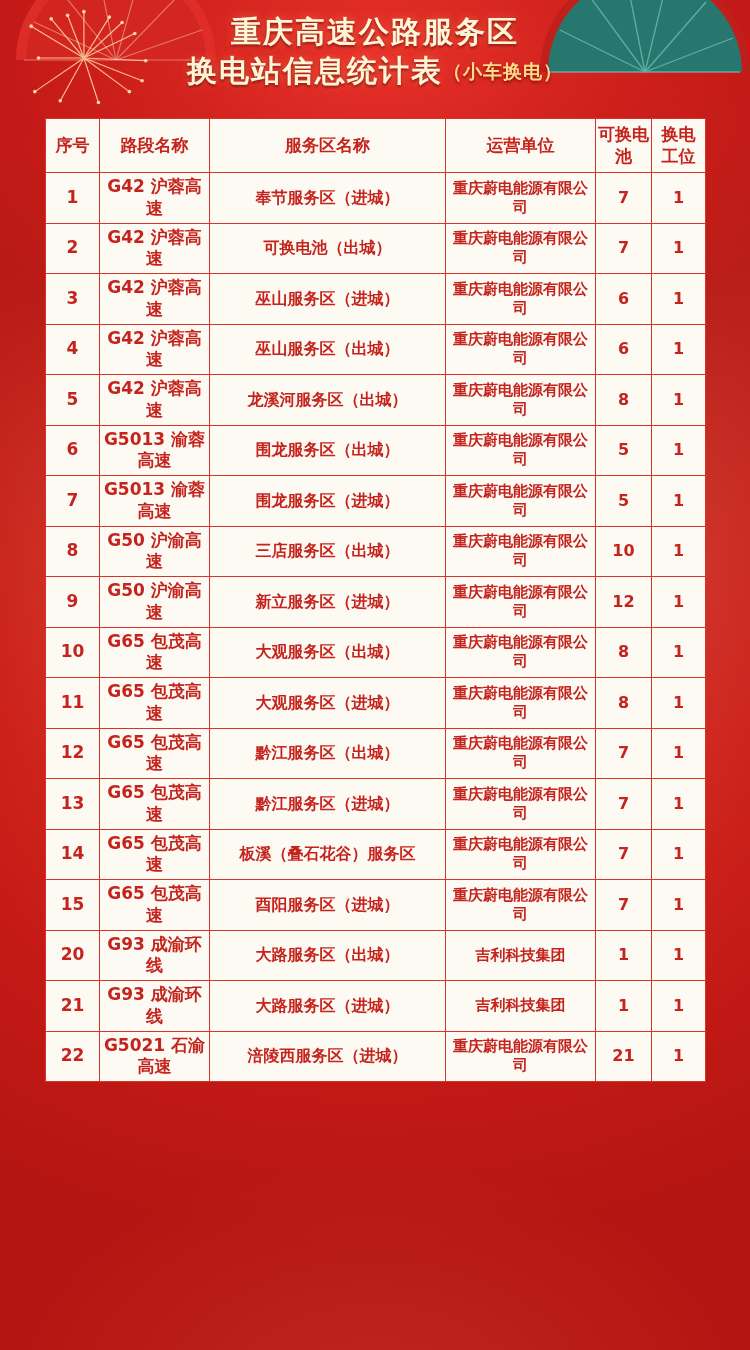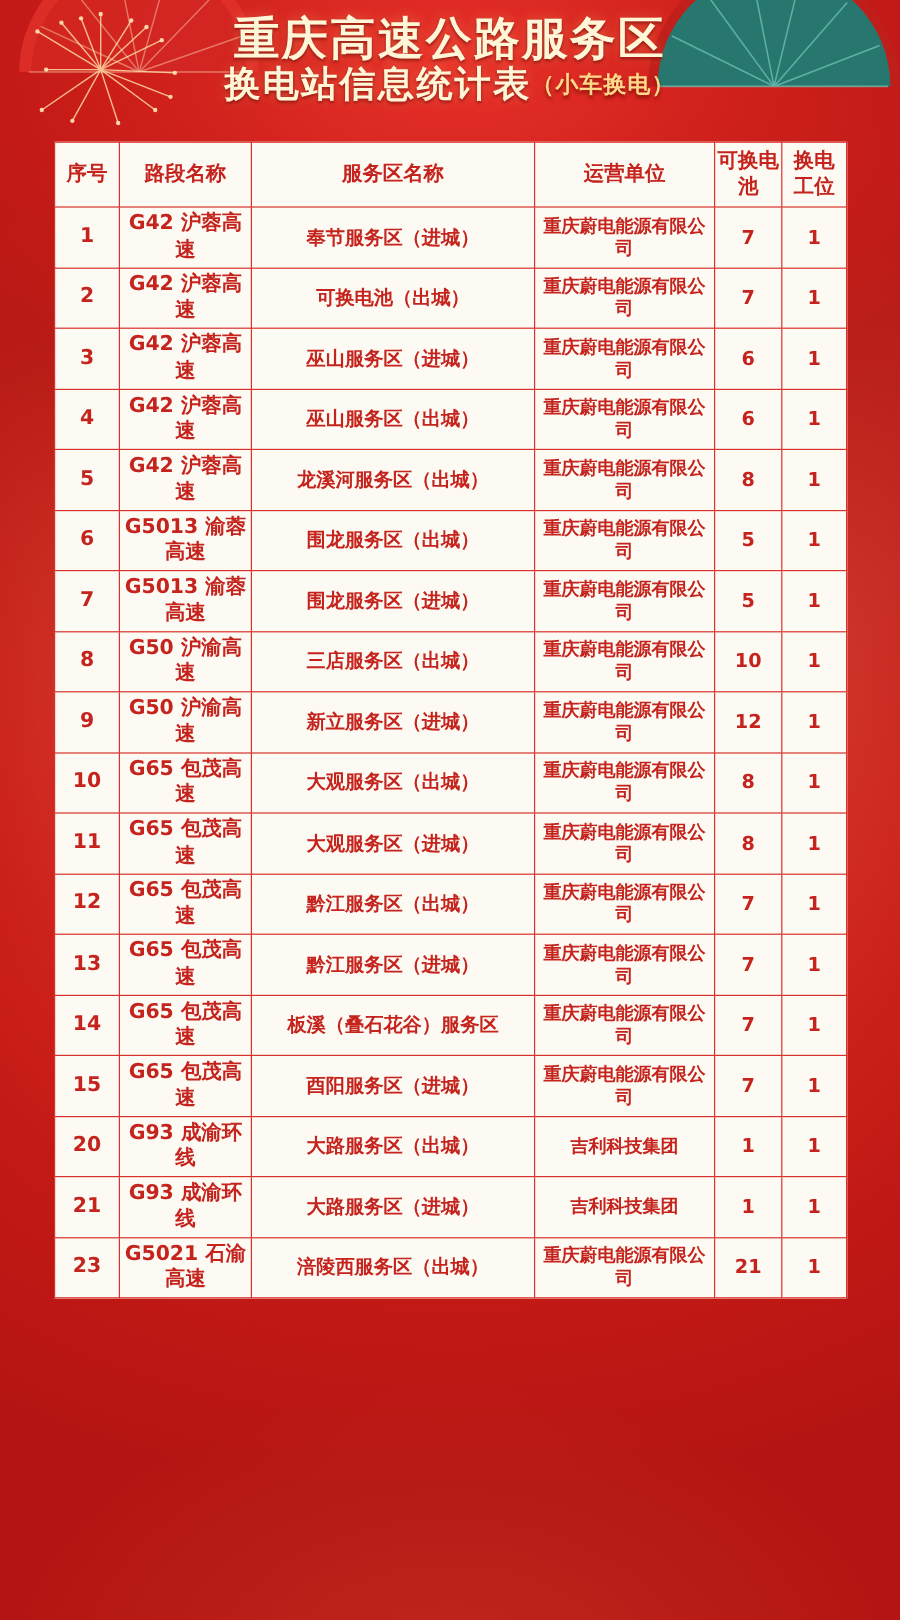--- a/index.html
+++ b/index.html
@@ -53,21 +53,21 @@
     width: 150px; height: 100px;
   }
 
   .title-wrap {
     position: absolute;
     left: 0; right: 0; top: 14px;
     text-align: center;
     z-index: 5;
   }
   .title-line1 {
-    font-size: 38px;
+    font-size: 30px;
     font-weight: bold;
     color: #fff6d8;
     letter-spacing: 2px;
     line-height: 36px;
     text-shadow: 0 2px 3px rgba(120,10,5,0.75), 0 0 10px rgba(255,200,120,0.35);
   }
   .title-line2 {
     margin-top: 3px;
     font-size: 30px;
     font-weight: bold;
@@ -380,22 +380,22 @@
         </tr>
         <tr class="data-row">
           <td class="idx">21</td>
           <td class="road">G93 成渝环线</td>
           <td class="area">大路服务区（进城）</td>
           <td class="op">吉利科技集团</td>
           <td class="num">1</td>
           <td class="num">1</td>
         </tr>
         <tr class="data-row">
-          <td class="idx">23</td>
+          <td class="idx">22</td>
           <td class="road">G5021 石渝高速</td>
-          <td class="area">涪陵西服务区（出城）</td>
+          <td class="area">涪陵西服务区（进城）</td>
           <td class="op">重庆蔚电能源有限公司</td>
           <td class="num">21</td>
           <td class="num">1</td>
         </tr>
       </tbody>
   </table>
 </div>
 
 </body></html>

